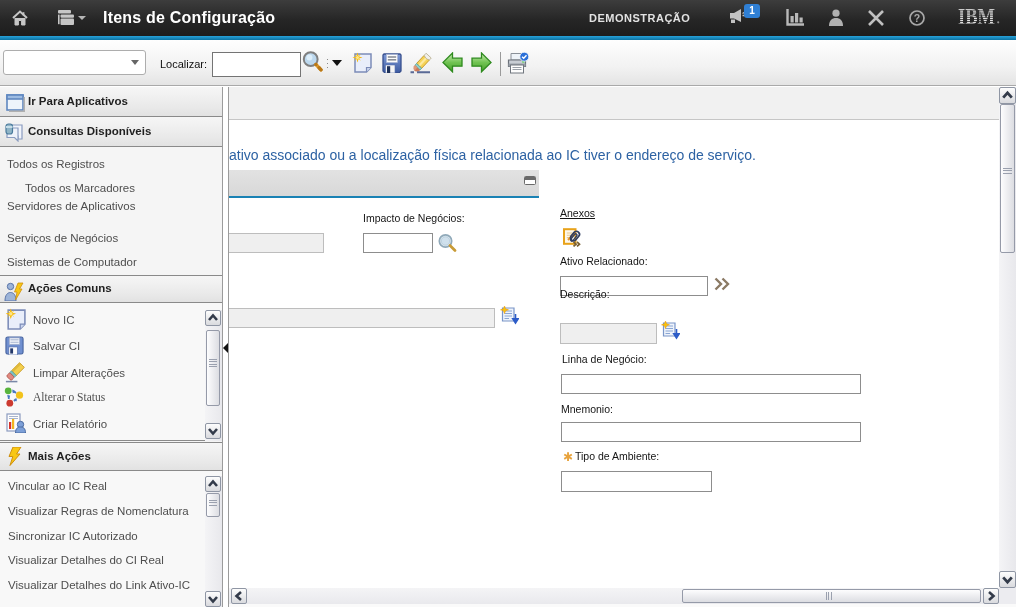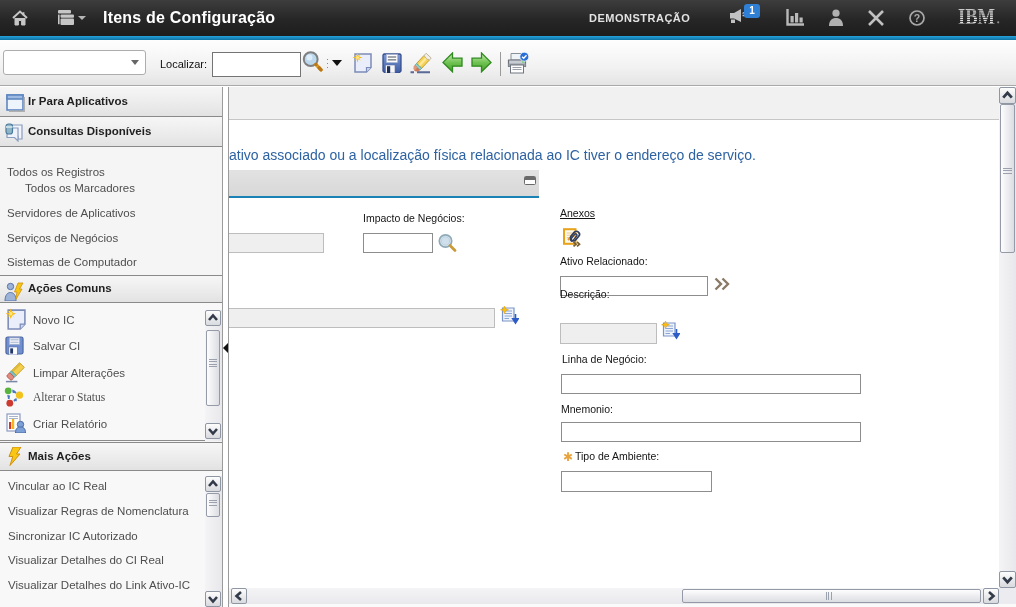--- a/index.html
+++ b/index.html
@@ -196,23 +196,23 @@
   </svg>
 
   <div id="sidebar" class="abs"></div>
 
   <div class="abs sidehdr" style="top:117px;height:30px;">
       <span class="txt" style="top:8px;">Consultas Disponíveis</span>
     </div>
   <div class="abs sidehdr" style="top:87px;height:30px;">
       <span class="txt" style="top:8px;">Ir Para Aplicativos</span>
     </div>
-  <div class="abs sitem" style="left:7px;top:166px;">Todos os Registros</div>
+  <div class="abs sitem" style="left:7px;top:158px;">Todos os Registros</div>
   <div class="abs sitem" style="left:25px;top:182px;">Todos os Marcadores</div>
-  <div class="abs sitem" style="left:7px;top:207px;">Servidores de Aplicativos</div>
+  <div class="abs sitem" style="left:7px;top:200px;">Servidores de Aplicativos</div>
   <div class="abs sitem" style="left:7px;top:232px;">Serviços de Negócios</div>
   <div class="abs sitem" style="left:7px;top:256px;">Sistemas de Computador</div>
   <div class="abs" style="left:0;top:275px;width:222px;height:1px;background:#8a8a8a;"></div>
   <div class="abs sidehdr" style="top:276px;height:27px;">
       <span class="txt" style="top:6px;">Ações Comuns</span>
     </div>
   <div class="abs" style="left:0;top:303px;width:222px;height:138px;background:#f8f8f8;border-bottom:1px solid #8a8a8a;box-sizing:border-box;"></div>
   <div class="abs sitem" style="left:33px;top:314px;">Novo IC</div>
   <div class="abs sitem" style="left:33px;top:340px;">Salvar CI</div>
   <div class="abs sitem" style="left:33px;top:367px;">Limpar Alterações</div>

